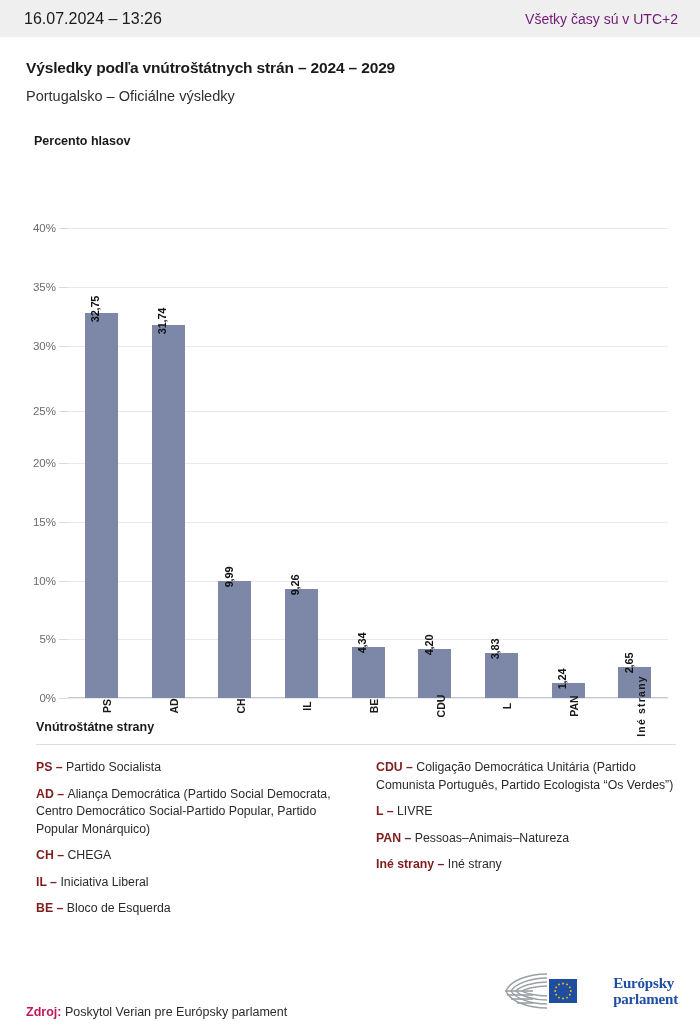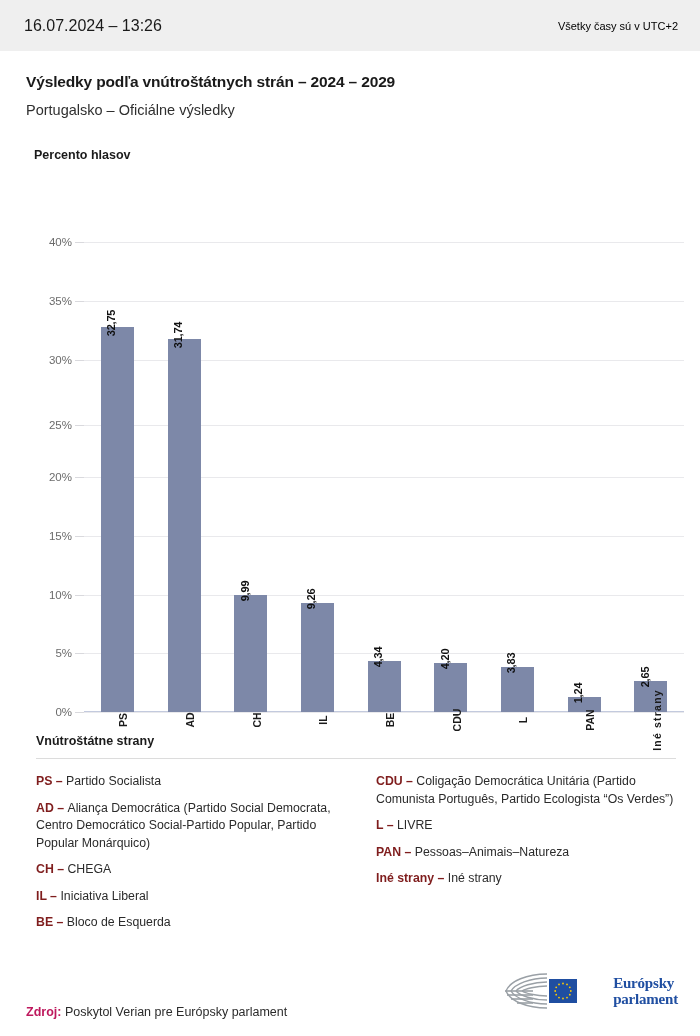--- a/index.html
+++ b/index.html
@@ -8,30 +8,30 @@
     height: 1036px;
     background: #ffffff;
     font-family: "Liberation Sans", sans-serif;
     color: #1a1a1a;
     overflow: hidden;
   }
   .page { position: relative; width: 700px; height: 1036px; }
 
   
   .topbar {
-    height: 51px;
+    height: 37px;
     background: #efefef;
     display: flex;
     align-items: center;
     justify-content: space-between;
     padding: 0 22px 0 24px;
   }
   .topbar-tz {
-    font-size: 11px;
-    color: #000000;
+    font-size: 14px;
+    color: #701a75;
   }
 
   
   .titles { padding: 22px 24px 0 26px; }
   .title-main {
     font-size: 15.5px;
     font-weight: bold;
     color: #1a1a1a;
     letter-spacing: -0.15px;
   }
@@ -44,21 +44,21 @@
 
   
   .chart-heading {
     font-size: 12.5px;
     font-weight: bold;
     color: #1a1a1a;
     margin: 30px 16px 0 34px;
   }
   .chart-wrap {
     position: relative;
-    margin: 0 0 0 16px;
+    margin: 0 0 0 0;
     height: 560px;
   }
   .plot {
     position: absolute;
     left: 68px;
     top: 80px;
     width: 600px;
     height: 470px;   
   }
   .gridline {

